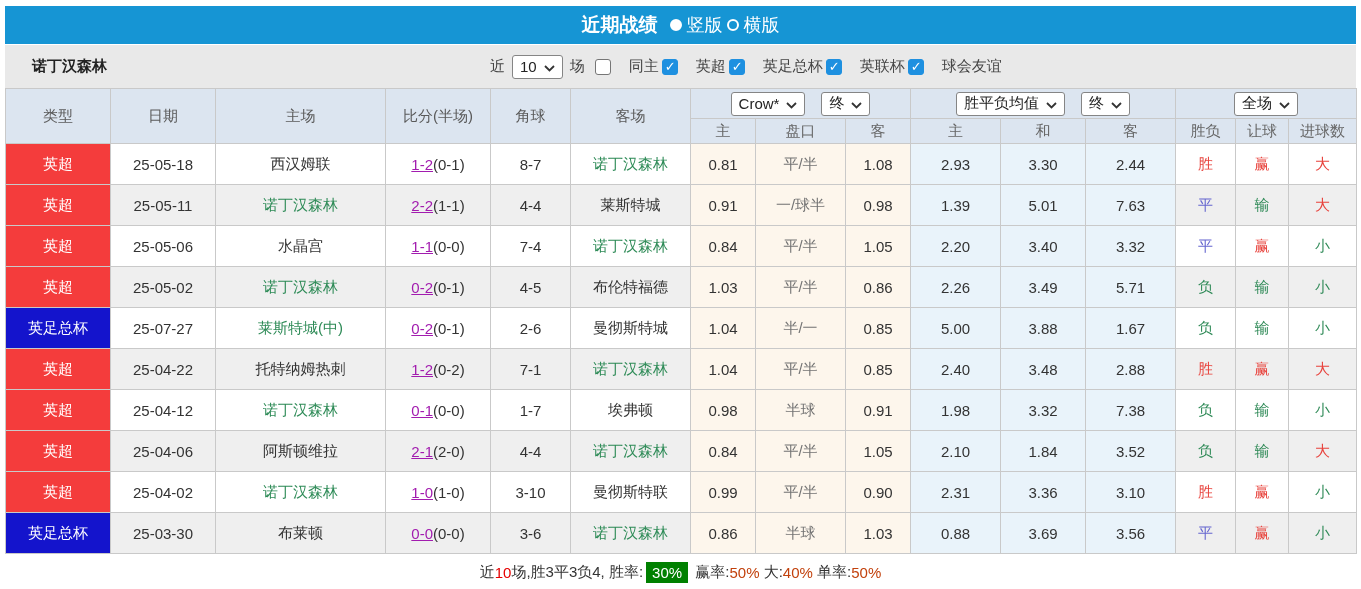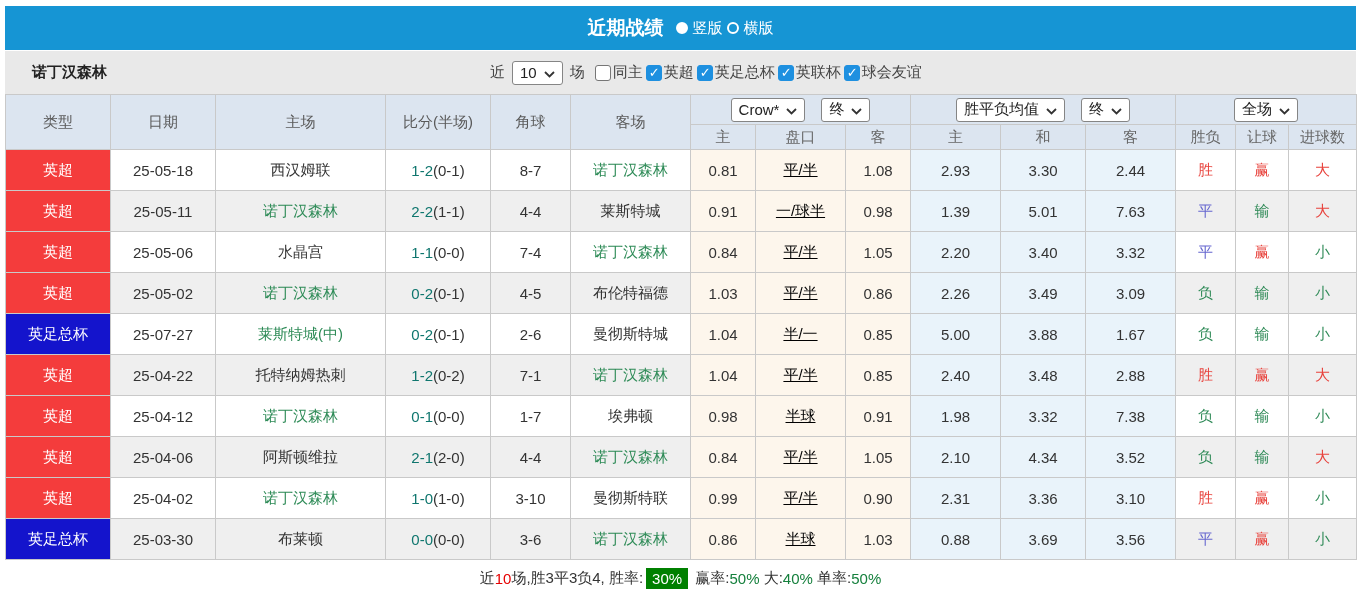--- a/index.html
+++ b/index.html
@@ -6,76 +6,76 @@
   html,body { margin:0; padding:0; background:#fff; }
   body {
     width:1361px; height:589px; overflow:hidden;
     font-family:"Liberation Sans","DejaVu Sans",sans-serif;
     color:#333; font-size:15px;
   }
   .page { padding:6px 5px 0 5px; }
 
   
   .topbar {
-    height:44px; background:#1695d4; display:flex; align-items:center;
+    height:38px; background:#1695d4; display:flex; align-items:center;
     justify-content:center; gap:8px; margin-bottom:1px;
   }
   .topbar-title { color:#fff; font-weight:bold; font-size:19px; }
   .radio-opt { display:inline-flex; align-items:center; gap:5px; cursor:pointer; margin-left:4px; }
   .radio { width:12px; height:12px; border-radius:50%; border:2px solid #fff; display:inline-block; }
   .radio.sel { background:#fff; }
-  .radio-label { color:#fff; font-size:15px; }
+  .radio-label { color:#fff; font-size:18px; }
 
   
   .filterbar {
     height:43px; background:#e9e9e9; position:relative;
     display:flex; align-items:center;
   }
   .team-name { position:absolute; left:27px; font-weight:bold; font-size:15px; color:#222; }
   .filter-group { margin-left:485px; display:flex; align-items:center; gap:4px; color:#444; }
   .dd {
     display:inline-flex; align-items:center; gap:7px; background:#fff;
     border:1px solid #858585; border-radius:3px; padding:1px 7px; height:24px;
     font-size:15px; color:#222; cursor:pointer; white-space:nowrap;
   }
   .chev { display:inline-block; }
   .checkbox { width:16px; height:16px; border-radius:3px; display:inline-block; position:relative;
     background:#fff; border:1px solid #767676; vertical-align:middle; cursor:pointer; flex:none; }
   .checkbox.checked { background:#1e90e0; border-color:#1e90e0; }
   .checkbox.checked::after {
     content:"✓"; position:absolute; left:2px; top:-1px; color:#fff; font-size:13px; font-weight:bold;
   }
-  .cb-item { display:inline-flex; align-items:center; gap:2px; cursor:pointer; }
+  .cb-item { display:inline-flex; align-items:center; gap:18px; cursor:pointer; }
 
   
   table { border-collapse:collapse; table-layout:fixed; width:1351px; }
   td, th { border:1px solid #c9c9c9; padding:0; text-align:center; overflow:hidden; white-space:nowrap; }
   thead th { background:#dce5f0; color:#5a5a5a; font-weight:normal; font-size:15px; }
   tr.group-row th { height:30px; }
   tr.sub-row th { height:25px; color:#666; }
   tbody td { height:41px; font-size:15px; }
   tbody tr:nth-child(even) td { background:#efefef; }
   tbody tr:nth-child(odd) td { background:#fff; }
   td.badge-red   { background:#f43c3c !important; color:#fff; }
   td.badge-blue  { background:#1414cc !important; color:#fff; }
   td.cream { background:#fdf6ec !important; }
   td.bluebg { background:#e9f3fa !important; }
   .team-green { color:#2e8b57; }
-  .score-main { color:#0f766e; }
+  .score-main { color:#a21caf;text-decoration:underline; }
   .score-half { color:#333; }
-  .hc-text { color:#000000;text-decoration:underline; }
+  .hc-text { color:#737373; }
   .c-red { color:#e8433d; }
   .c-blue { color:#6667cf; }
   .c-green { color:#2f8a57; }
   .dd-cell { display:flex; align-items:center; justify-content:center; gap:16px; }
 
   
   .footer { height:36px; display:flex; align-items:center; justify-content:center; background:#fff; font-size:15px; color:#333; }
   .footer .f-red { color:#e60000; }
-  .footer .f-blue { color:#15803d; }
+  .footer .f-blue { color:#c2410c; }
   .footer .f-badge { background:#008000; color:#fff; padding:2px 6px; margin:0 3px; }
   .footer span { white-space:pre; }
 </style>
 </head>
 <body>
 
 <div class="page">
 
   <div class="topbar">
     <span class="topbar-title">近期战绩</span>
@@ -262,21 +262,21 @@
           <td>25-05-02</td>
           <td class="team-green">诺丁汉森林</td>
           <td><span class="score-main">0-2</span><span class="score-half">(0-1)</span></td>
           <td>4-5</td>
           <td>布伦特福德</td>
           <td class="cream">1.03</td>
           <td class="cream"><span class="hc-text">平/半</span></td>
           <td class="cream">0.86</td>
           <td class="bluebg">2.26</td>
           <td class="bluebg">3.49</td>
-          <td class="bluebg">3.09</td>
+          <td class="bluebg">5.71</td>
           <td class="c-green">负</td>
           <td class="c-green">输</td>
           <td class="c-green">小</td>
         </tr>
         <tr>
           <td class="badge-blue">英足总杯</td>
           <td>25-07-27</td>
           <td class="team-green">莱斯特城(中)</td>
           <td><span class="score-main">0-2</span><span class="score-half">(0-1)</span></td>
           <td>2-6</td>
@@ -329,21 +329,21 @@
           <td class="badge-red">英超</td>
           <td>25-04-06</td>
           <td>阿斯顿维拉</td>
           <td><span class="score-main">2-1</span><span class="score-half">(2-0)</span></td>
           <td>4-4</td>
           <td class="team-green">诺丁汉森林</td>
           <td class="cream">0.84</td>
           <td class="cream"><span class="hc-text">平/半</span></td>
           <td class="cream">1.05</td>
           <td class="bluebg">2.10</td>
-          <td class="bluebg">4.34</td>
+          <td class="bluebg">1.84</td>
           <td class="bluebg">3.52</td>
           <td class="c-green">负</td>
           <td class="c-green">输</td>
           <td class="c-red">大</td>
         </tr>
         <tr>
           <td class="badge-red">英超</td>
           <td>25-04-02</td>
           <td class="team-green">诺丁汉森林</td>
           <td><span class="score-main">1-0</span><span class="score-half">(1-0)</span></td>

